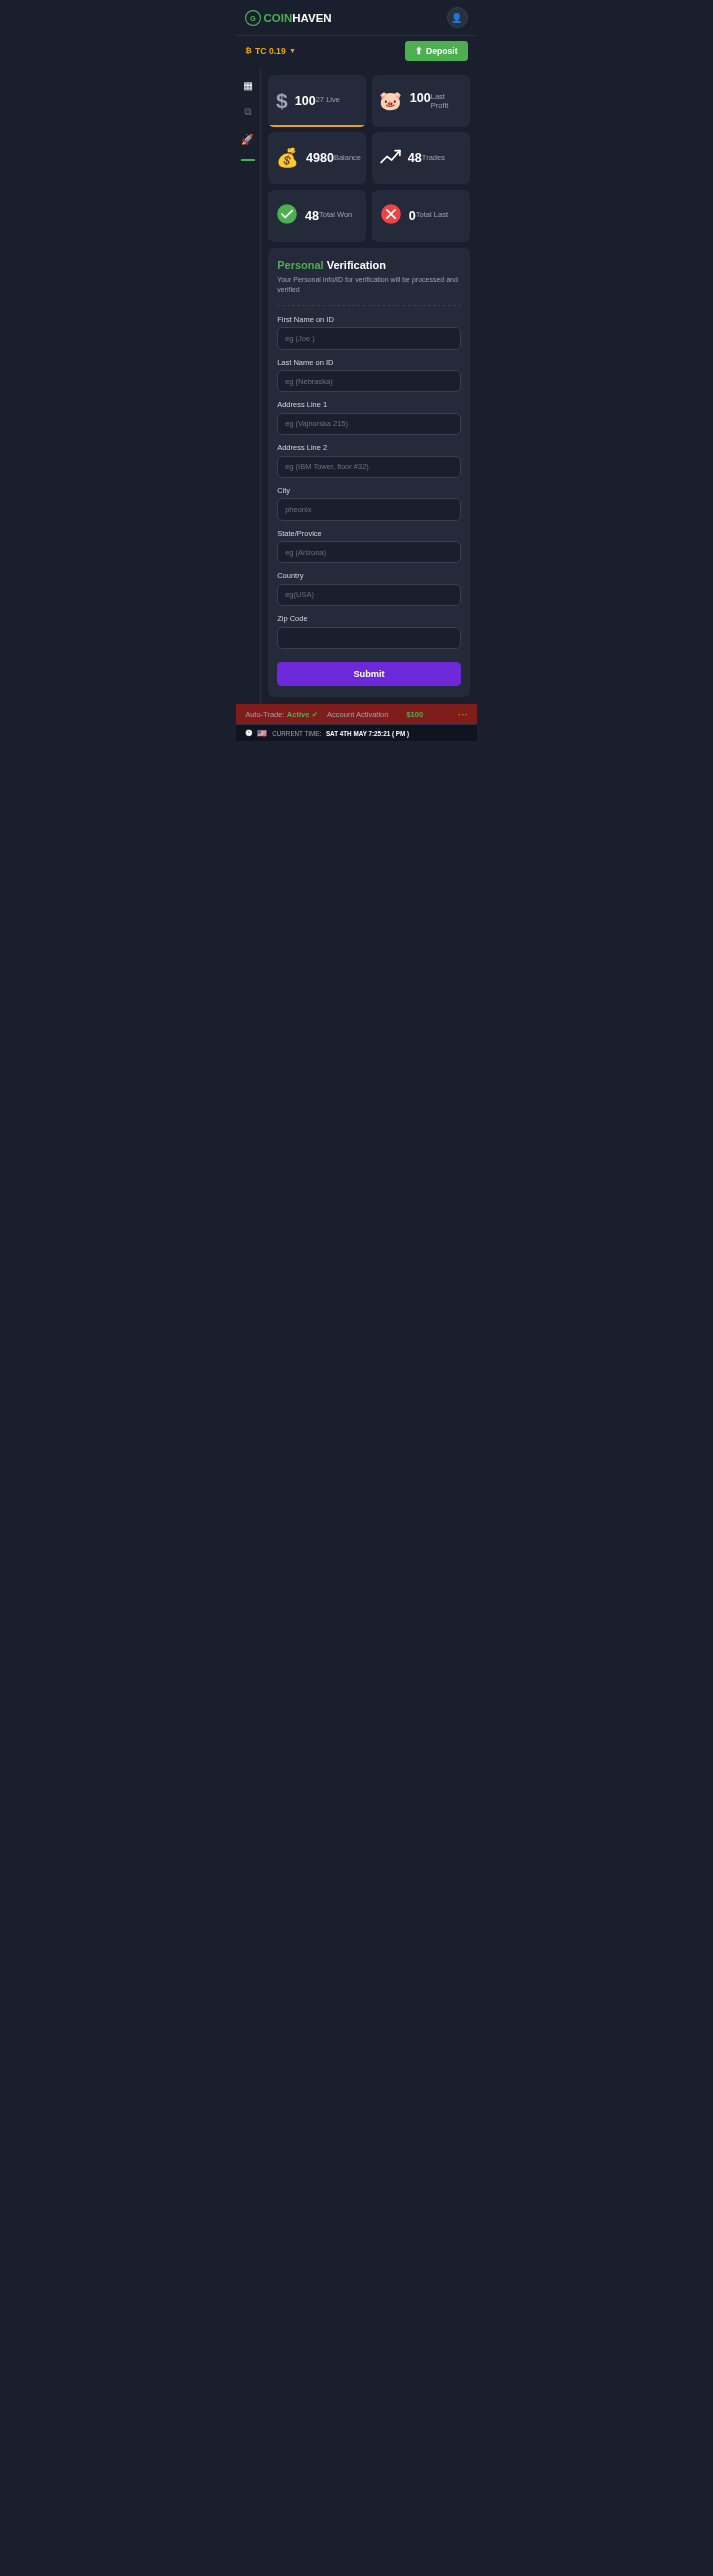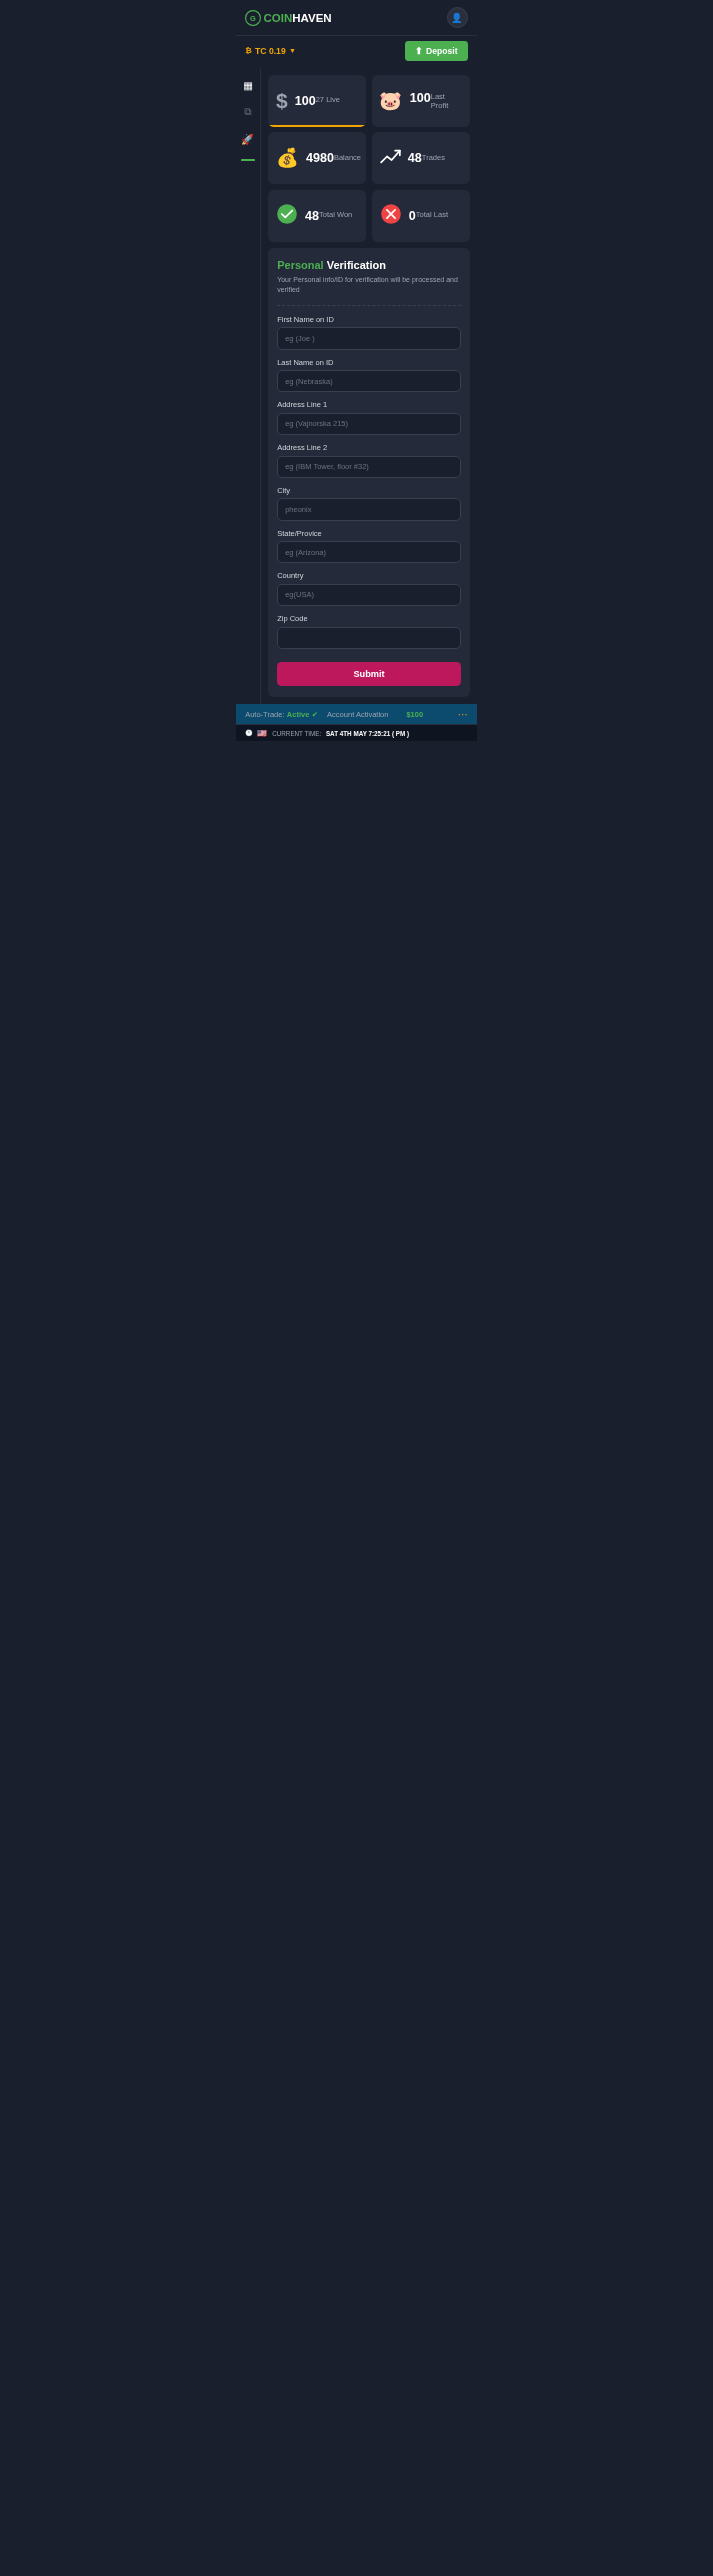--- a/index.html
+++ b/index.html
@@ -270,34 +270,34 @@
       gap: 2.3px;
     }
     .file-hint {
       font-size: 6.3px;
       color: #6b7280;
       margin-top: 2.3px;
     }
 
     .submit-btn {
       width: 100%;
-      background-color: #be185d;
+      background-color: #6d28d9;
       color: #ffffff;
       border: none;
       border-radius: 4.6px;
       padding: 7px;
       font-size: 9.2px;
       font-weight: bold;
       cursor: pointer;
       margin-top: 4.6px;
     }
 
     
     .bottom-bar {
-      background-color: #0c4a6e;
+      background-color: #7f1d1d;
       padding: 4.6px 9.2px;
       display: flex;
       align-items: center;
       justify-content: space-between;
       font-size: 7.5px;
     }
     .bottom-bar-left {
       display: flex;
       align-items: center;
       gap: 9.2px;

